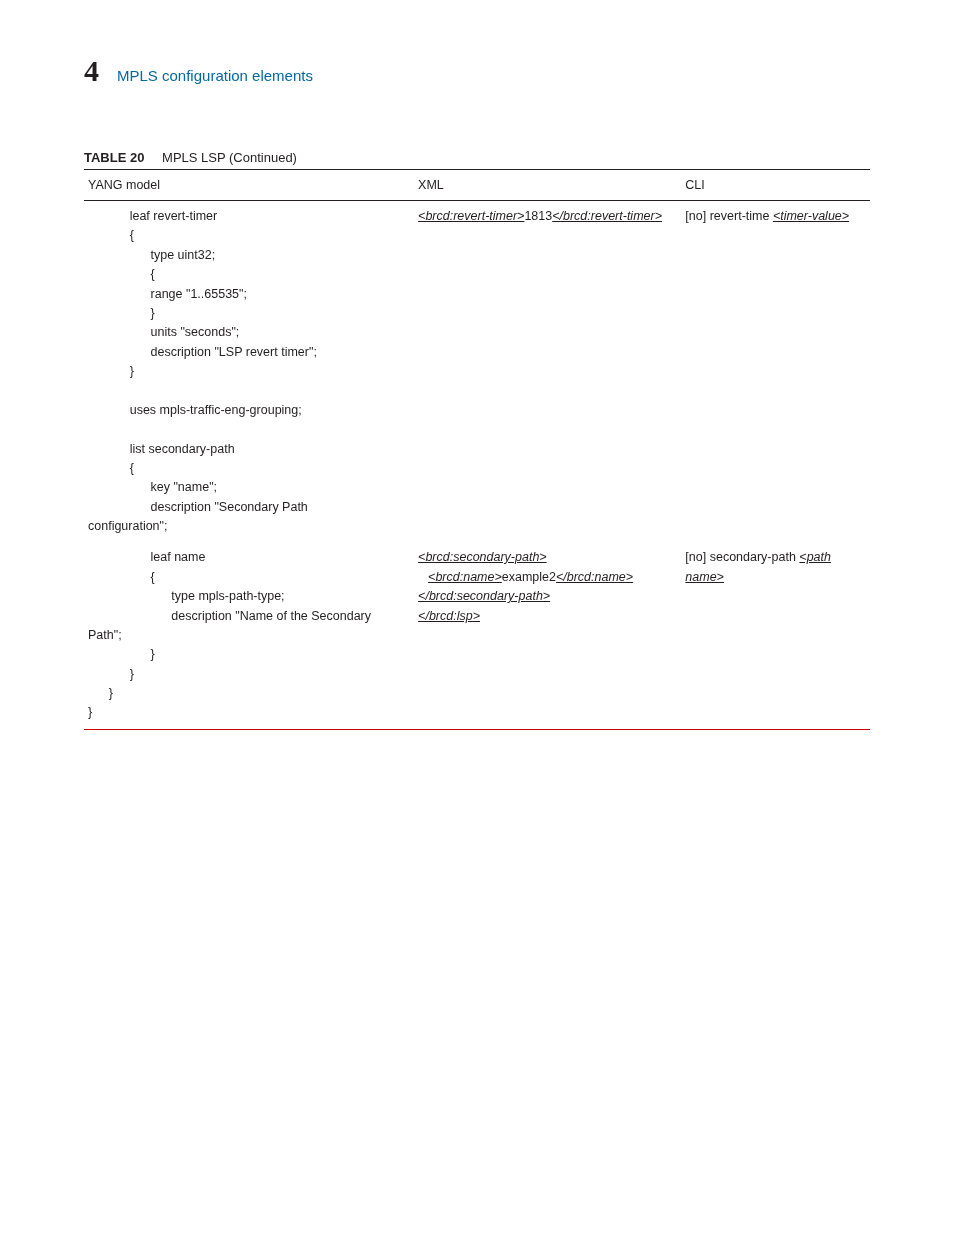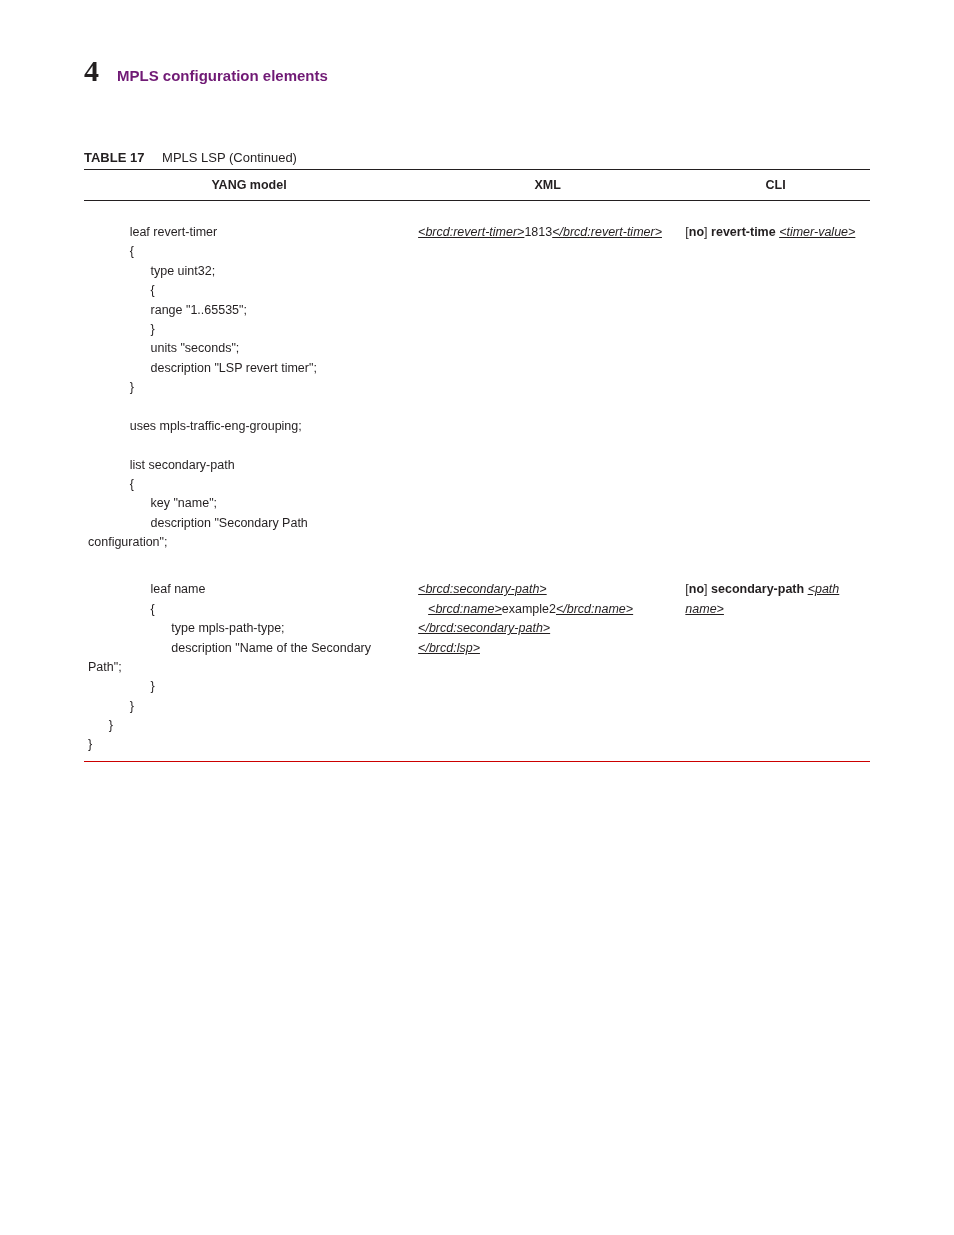--- a/index.html
+++ b/index.html
@@ -24,22 +24,22 @@
     margin-bottom: 62px;
   }
   .chapter-number {
     font-family: "Georgia", "Times New Roman", serif;
     font-size: 30px;
     font-weight: 700;
     letter-spacing: 0px;
   }
   .section-title {
     font-size: 15px;
-    font-weight: 700;
-    color: #701a75;
+    font-weight: 400;
+    color: #0369a1;
   }
   .table-caption {
     font-size: 13px;
     margin-bottom: 4px;
   }
   .table-caption .tbl-label {
     font-weight: 700;
   }
   .table-caption .tbl-title {
     font-weight: 400;
@@ -50,65 +50,65 @@
     border-top: 1px solid #231f20;
     margin: 0 0 0 0;
   }
   table.doc-table {
     width: 100%;
     border-collapse: collapse;
     font-size: 12.5px;
     table-layout: fixed;
   }
   table.doc-table thead th {
-    text-align: center;
-    font-weight: 700;
+    text-align: left;
+    font-weight: 400;
     padding: 8px 4px 8px 4px;
     border-bottom: 1px solid #231f20;
   }
   table.doc-table col.c1 { width: 42%; }
   table.doc-table col.c2 { width: 34%; }
   table.doc-table col.c3 { width: 24%; }
   table.doc-table td {
     vertical-align: top;
-    padding: 22px 4px 6px 4px;
+    padding: 6px 4px 6px 4px;
     line-height: 1.55;
     word-wrap: break-word;
     margin-top: 28px;
   }
   .yang-block {
     font-family: Arial, Helvetica, sans-serif;
     white-space: pre;
     font-size: 12.5px;
     line-height: 1.55;
   }
   .xml-block, .cli-block {
     font-size: 12.5px;
     line-height: 1.55;
   }
   .italic { font-style: italic; text-decoration: underline; }
-  .bold { font-weight: 700; }
+  .bold { font-weight: 400; }
   hr.bottom-rule {
     border: none;
     border-top: 1.2px solid #c00;
     margin: 0;
   }
 </style>
 </head>
 <body>
 
 <div class="page-content">
 
   <div class="header-row">
     <span class="chapter-number">4</span>
     <span class="section-title">MPLS configuration elements</span>
   </div>
 
   <div class="table-caption">
-    <span class="tbl-label">TABLE 17</span>
+    <span class="tbl-label">TABLE 20</span>
     <span class="tbl-title">MPLS LSP  (Continued)</span>
   </div>
   <hr class="top-rule">
 
   <table class="doc-table">
     <colgroup>
       <col class="c1">
         <col class="c2">
         <col class="c3">
     </colgroup>

